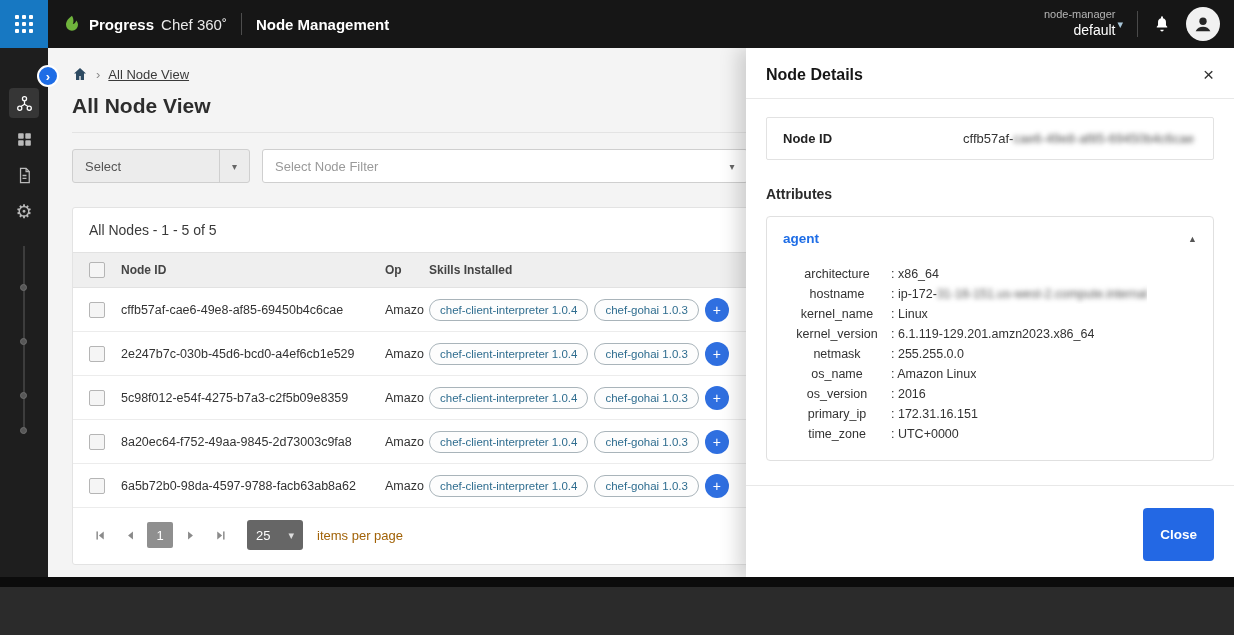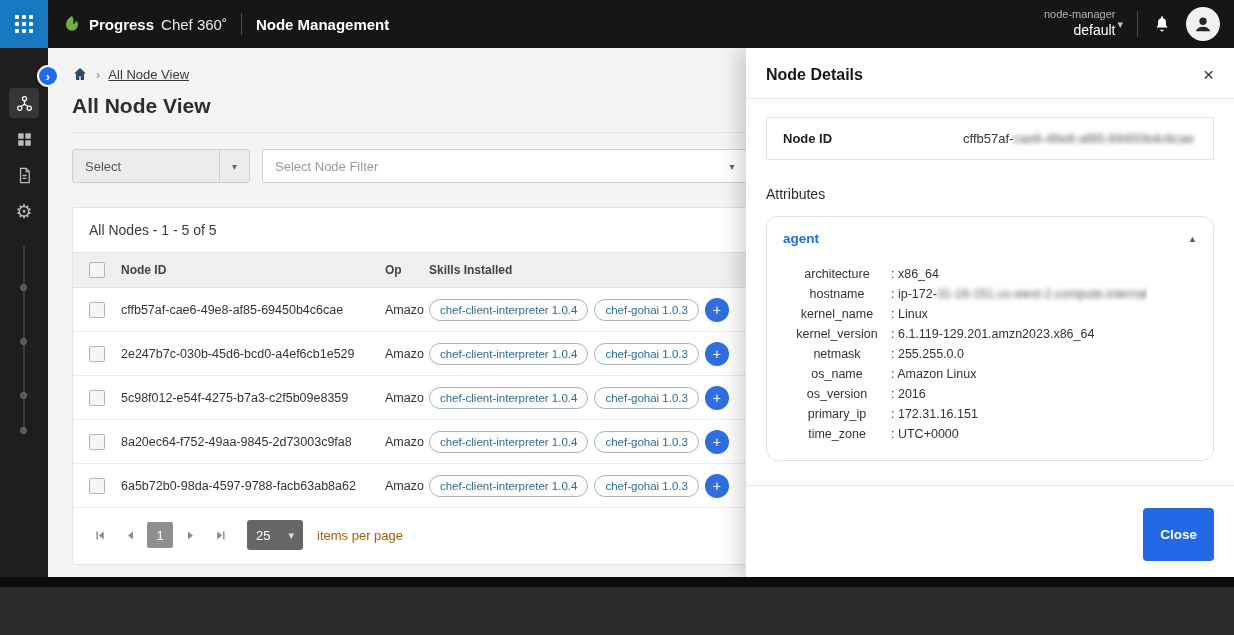--- a/index.html
+++ b/index.html
@@ -76,22 +76,22 @@
   
   .drawer { position:absolute; top:48px; left:746px; right:0; bottom:10px; background:#fff; z-index:40; box-shadow:-8px 0 18px rgba(0,0,0,.16); display:flex; flex-direction:column; }
   .dw-head { display:flex; align-items:flex-end; padding:17px 20px 14px; border-bottom:1px solid #e8e8e8; }
   .dw-title { font-size:16px; font-weight:bold; color:#161616; }
   .dw-close { margin-left:auto; font-size:19px; color:#333; line-height:1; }
   .dw-body { flex:1; padding:18px 20px 0; overflow:hidden; }
   .nodeid-box { border:1px solid #e2e2e2; border-radius:2px; display:flex; align-items:center; padding:13px 16px; font-size:13px; }
   .nodeid-label { width:180px; font-weight:bold; color:#222; flex-shrink:0; }
   .nodeid-value { color:#333; white-space:nowrap; }
   .redacted { filter:blur(2.5px); color:#555; user-select:none; }
-  .attrs-title { margin-top:26px; font-size:14px; font-weight:normal; color:#2b2b2b; }
-  .sec-card { margin-top:14px; border:1px solid #e0e0e0; border-radius:12px; padding:14px 16px 16px; }
+  .attrs-title { margin-top:26px; font-size:14px; font-weight:bold; color:#2b2b2b; }
+  .sec-card { margin-top:14px; border:1px solid #e0e0e0; border-radius:4px; padding:14px 16px 16px; }
   .sec-head { display:flex; align-items:center; }
   .sec-name { color:#1e6de6; font-weight:bold; font-size:13.5px; }
   .sec-caret { margin-left:auto; font-size:9px; color:#555; }
   .kv-list { margin-top:18px; }
   .kv { display:flex; font-size:12.5px; color:#333; line-height:20px; }
   .kv .k { width:108px; flex-shrink:0;text-align:center; }
   .kv .v { white-space:nowrap; overflow:hidden; }
   .kv .v::before { content:": "; }
   .dw-sep { height:1px; background:#e8e8e8; margin:24px -20px 0; }
   .sec-card.aws { margin-top:22px; padding:15px 16px; }

